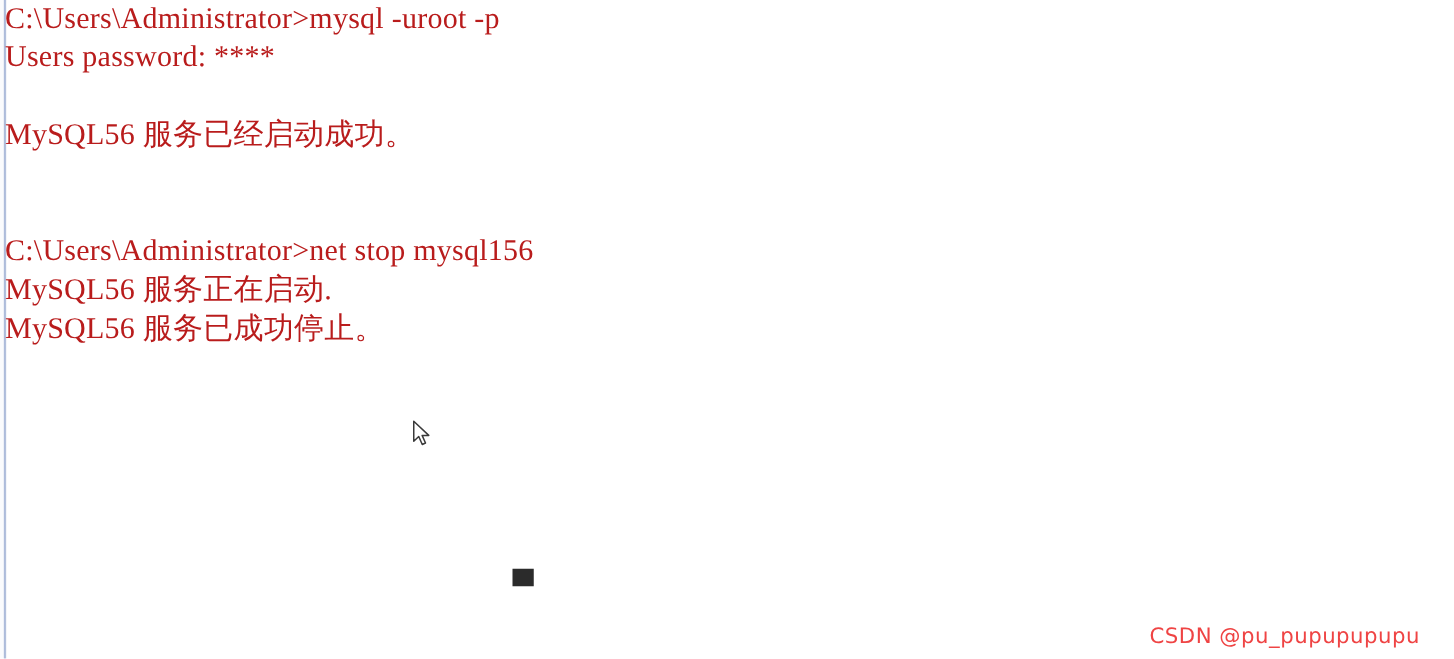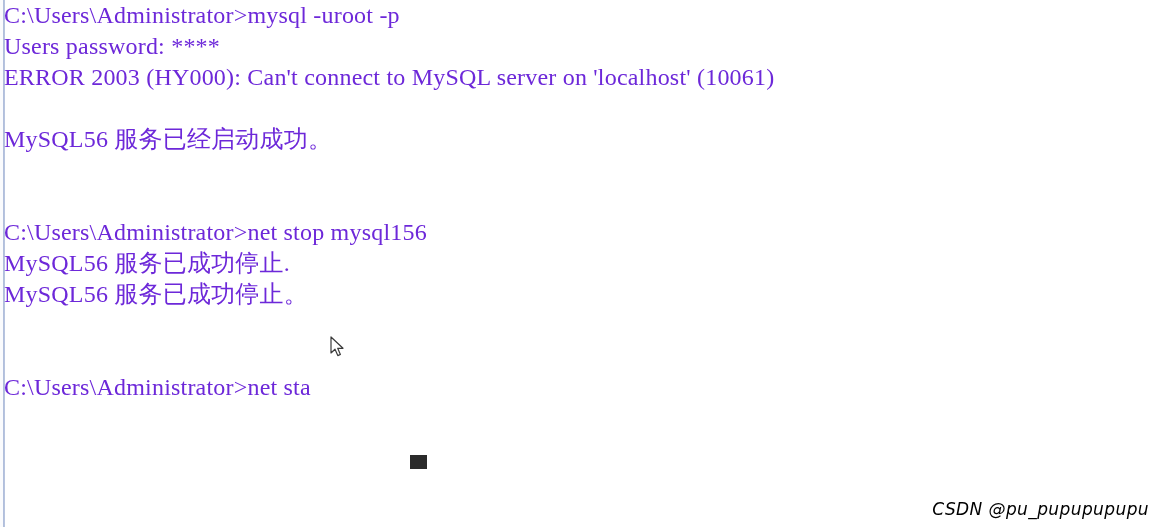--- a/index.html
+++ b/index.html
@@ -40,21 +40,21 @@
     position: absolute;
     left: 4px;
     top: 0px;
     width: 1120px;
   }
 
   .line {
     height: 31px;
     line-height: 31px;
     font-size: 24px;
-    color: #6d28d9;
+    color: #b91c1c;
     white-space: pre;
     letter-spacing: 0.2px;
     -webkit-font-smoothing: antialiased;
   }
 
   .line.blank {
     color: transparent;
   }
 
   
@@ -73,52 +73,49 @@
     left: 330px;
     top: 336px;
     width: 16px;
     height: 22px;
     pointer-events: none;
   }
 
   
   .watermark {
     position: absolute;
-    right: 14px;
+    right: 27px;
     bottom: 8px;
     font-family: "DejaVu Sans", "Liberation Sans", sans-serif;
     font-size: 17px;
-    color: #000000;
+    color: #ef4444;
     letter-spacing: 0.4px;
     white-space: nowrap;
-    font-style: italic;
   }
 </style>
 </head>
 <body>
 
 <div id="screen">
 
   <div class="left-edge-soft"></div>
   <div class="left-edge"></div>
 
   <div class="console">
     <div class="line">C:\Users\Administrator&gt;mysql -uroot -p</div>
     <div class="line">Users password: ****</div>
-    <div class="line">ERROR 2003 (HY000): Can't connect to MySQL server on 'localhost' (10061)</div>
     <div class="line blank"></div>
     <div class="line cjk">MySQL56 服务已经启动成功。</div>
     <div class="line blank"></div>
     <div class="line blank"></div>
     <div class="line">C:\Users\Administrator&gt;net stop mysql156</div>
-    <div class="line cjk">MySQL56 服务已成功停止.</div>
+    <div class="line cjk">MySQL56 服务正在启动.</div>
     <div class="line cjk">MySQL56 服务已成功停止。</div>
     <div class="line blank"></div>
     <div class="line blank"></div>
-    <div class="line">C:\Users\Administrator&gt;net sta</div>
   </div>
 
   <div class="caret"></div>
 
   <div class="mouse-pointer">
     <svg width="16" height="22" viewBox="0 0 16 22">
       <path d="M1 1 L1 17 L5 13.2 L7.8 19.6 L10.4 18.4 L7.7 12.3 L13 12.3 Z" fill="#ffffff" stroke="#3a3a3a" stroke-width="1.2" stroke-linejoin="round"></path>
     </svg>
   </div>
 

